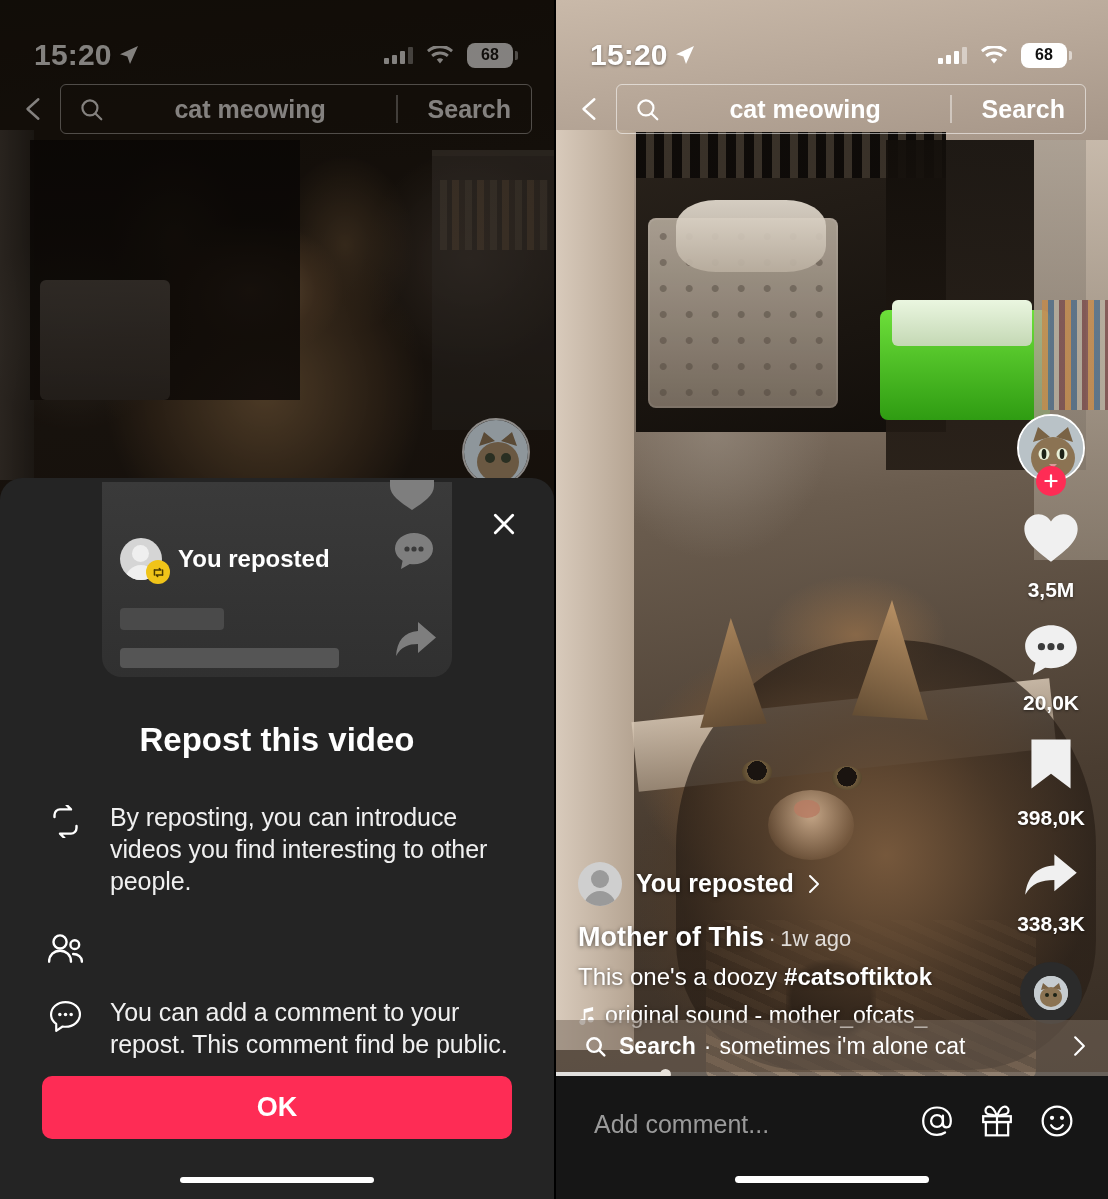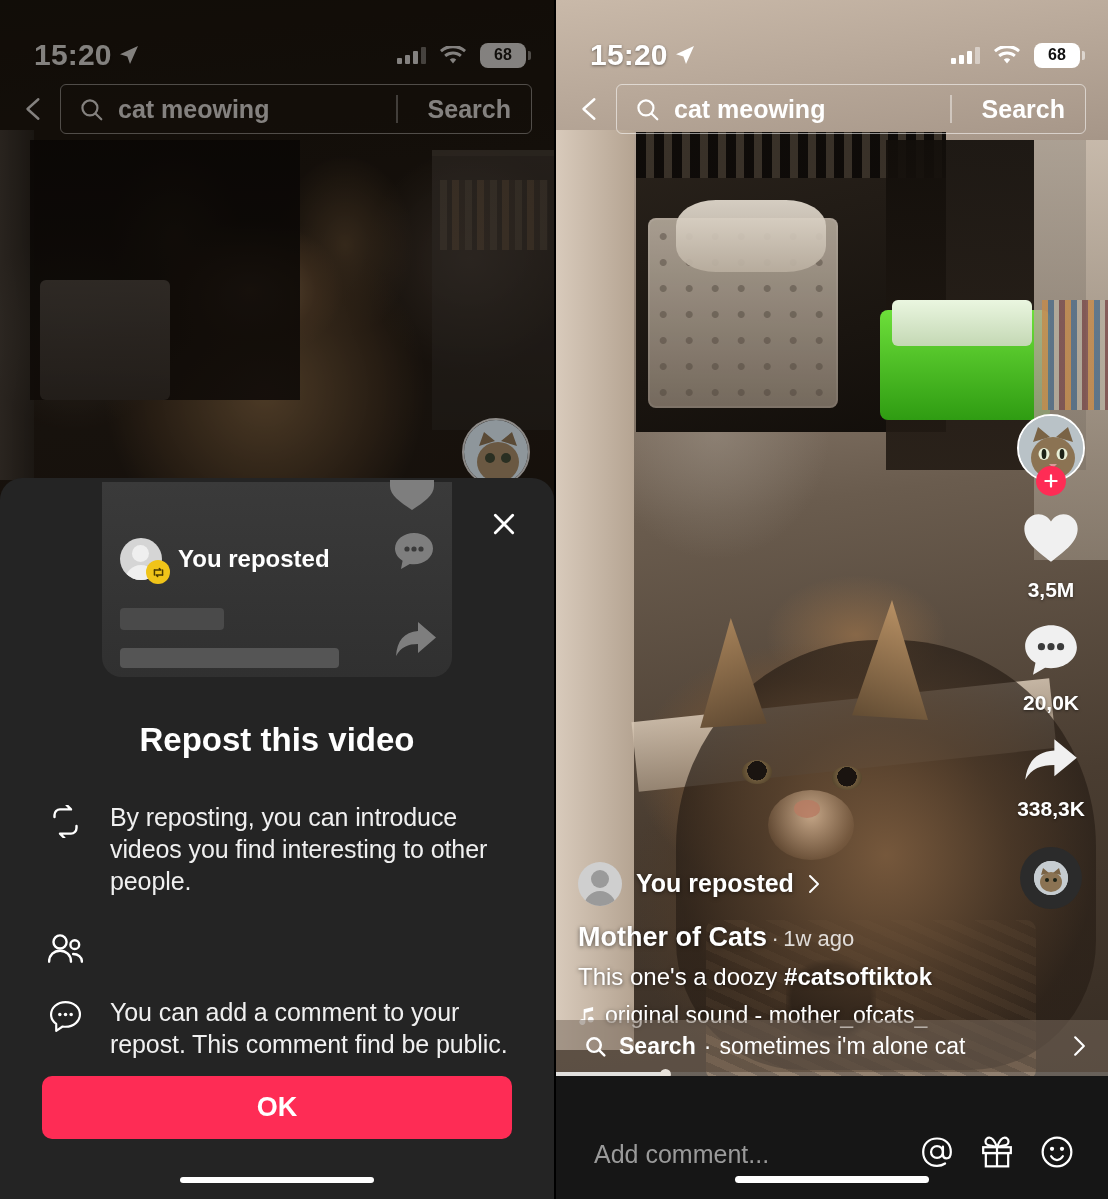--- a/index.html
+++ b/index.html
@@ -91,42 +91,42 @@
   .vidR .nose { position:absolute; left:238px; top:800px; width:26px; height:18px;
       background:#b77b63; border-radius:50% 50% 55% 55%; opacity:.85; }
   .vidR .weave { position:absolute; left:150px; top:920px; width:330px; height:160px;
       background:repeating-linear-gradient(24deg, rgba(190,150,108,.55) 0 8px, rgba(110,82,56,.5) 8px 17px);
       opacity:.7; border-radius:10px; }
   .vidR .hole { position:absolute; left:230px; top:960px; width:90px; height:80px;
       background:radial-gradient(ellipse at 50% 50%, #15100c 0 62%, transparent 75%); }
 
   
   .statusbar { position:absolute; top:0; left:0; right:0; height:84px; z-index:40;
-      display:flex; align-items:center; justify-content:space-between; padding:26px 23px 0 34px; }
+      display:flex; align-items:center; justify-content:space-between; padding:26px 36px 0 34px; }
   .clock { color:#fff; font-size:30px; font-weight:600; letter-spacing:.2px;
       display:flex; align-items:center; gap:7px; text-shadow:0 1px 3px rgba(0,0,0,.45); }
   .loc-arrow { width:20px; height:20px; display:inline-block; }
   .sysicons { display:flex; align-items:center; gap:14px; }
   .bars { display:flex; align-items:flex-end; gap:3px; height:18px; }
   .bars i { width:5px; background:#fff; border-radius:1px; display:block; }
   .bars i:nth-child(1){ height:6px; } .bars i:nth-child(2){ height:9px; }
   .bars i:nth-child(3){ height:13px; } .bars i:nth-child(4){ height:17px; opacity:.45; }
   .battery { display:flex; align-items:center; gap:2px; }
   .batt-body { width:46px; height:25px; border-radius:8px; background:#fff;
       display:flex; align-items:center; justify-content:center; }
   .batt-num { color:#111; font-size:16px; font-weight:700; }
   .batt-tip { width:3px; height:9px; background:rgba(255,255,255,.55); border-radius:0 2px 2px 0; }
 
   
   .searchrow { position:absolute; top:80px; left:0; right:0; height:58px; z-index:40;
       display:flex; align-items:center; padding:0 22px 0 14px; gap:6px; }
   .back-chev { width:40px; height:44px; display:flex; align-items:center; justify-content:center;
       color:#fff; flex:0 0 auto; }
   .searchbox { flex:1; height:50px; border:1.6px solid rgba(255,255,255,.55); border-radius:6px;
-      display:flex; align-items:center; padding:0 4px 0 18px; gap:14px; }
+      display:flex; align-items:center; padding:0 4px 0 18px; gap:14px;text-align:center; }
   .mag { flex:0 0 auto; }
   .sq-text { flex:1; color:#fff; font-size:25px; font-weight:600; white-space:nowrap; overflow:hidden; }
   .sdiv { width:1.4px; height:28px; background:rgba(255,255,255,.42); }
   .sbtn { color:#fff; font-size:25px; font-weight:600; padding:0 16px; white-space:nowrap; }
 
   
   .dimmed .statusbar, .dimmed .searchrow { opacity:.48; }
   .dim-overlay { position:absolute; inset:0; background:rgba(0,0,0,.45); z-index:35; }
 
   
@@ -208,21 +208,21 @@
   .sugg-label { color:#fff; font-size:23px; font-weight:700; margin-left:12px; }
   .sugg-dot { color:#fff; font-size:23px; margin:0 8px; }
   .sugg-q { color:#fff; font-size:23px; flex:1; }
   .sugg-chev { color:#fff; font-size:24px; }
   .progress { position:absolute; left:0; right:0; bottom:123px; height:4px; z-index:33;
       background:rgba(255,255,255,.25); }
   .progress-fill { height:100%; width:20%; background:rgba(255,255,255,.8); position:relative; }
   .progress-dot { position:absolute; right:-5px; top:-3px; width:11px; height:11px;
       border-radius:50%; background:#e8e2da; }
   .cbar { position:absolute; left:0; right:0; bottom:0; height:123px; z-index:34;
-      background:#161616; display:flex; align-items:center; padding:28px 24px 0 38px; }
+      background:#161616; display:flex; align-items:flex-start; padding:28px 24px 0 38px; }
   .cbar-ph { color:#9a9a9a; font-size:25px; flex:1; padding-top:6px; }
   .cbar-icons { display:flex; align-items:center; gap:26px; padding-right:10px; }
   .home-ind2 { position:absolute; left:50%; transform:translateX(-50%); bottom:16px;
       width:194px; height:7px; border-radius:4px; background:#fff; z-index:36; }
 
   svg { display:block; }
 </style>
 </head>
 <body>
 
@@ -493,20 +493,28 @@
           <svg viewBox="0 0 48 46" width="54" height="52">
               <path d="M24 1C11.3 1 1 9.3 1 19.6c0 6 3.6 11.4 9.2 14.8L8 45l10.7-6.2c1.7.3 3.5.4 5.3.4 12.7 0 23-8.3 23-18.6S36.7 1 24 1z" fill="#f0f0f0"></path>
               <circle cx="15.5" cy="20" r="3.2" fill="#3c3c3c"></circle>
               <circle cx="24" cy="20" r="3.2" fill="#3c3c3c"></circle>
               <circle cx="32.5" cy="20" r="3.2" fill="#3c3c3c"></circle>
             </svg>
         </span>
         <span class="rail-count">20,0K</span>
       </div>
 
+      <div class="rail-item">
+        <span>
+          <svg viewBox="0 0 36 44" width="44" height="54">
+              <path d="M2 2h32v40L18 30 2 42z" fill="#f0f0f0"></path>
+            </svg>
+        </span>
+        <span class="rail-count">398,0K</span>
+      </div>
 
       <div class="rail-item">
         <span>
           <svg viewBox="0 0 50 40" width="56" height="45">
               <path d="M28 2v10C12 13 4 22 2 38c6-10 14-13 26-13v10l20-16.5z" fill="#f0f0f0"></path>
             </svg>
         </span>
         <span class="rail-count">338,3K</span>
       </div>
 
@@ -527,21 +535,21 @@
       <div class="rep-row">
         <span class="rep-av"></span>
         <span class="rep-txt">You reposted</span>
         <span class="rep-chev">
           <svg viewBox="0 0 12 20" width="12" height="20">
               <path d="M2 2l8 8-8 8" fill="none" stroke="#fff" stroke-width="2" stroke-linecap="round" stroke-linejoin="round"></path>
             </svg>
         </span>
       </div>
       <div class="c-line1">
-        <span class="c-name">Mother of Cats</span>
+        <span class="c-name">Mother of This</span>
         <span class="c-time">·</span>
         <span class="c-time">1w ago</span>
       </div>
       <div class="c-desc">
         <span>This one's a doozy </span><b>#catsoftiktok</b><br>
       </div>
       <div class="c-music">
         <span>
           <svg viewBox="0 0 18 20" width="17" height="19">
               <path d="M16 1 6 3.4V14a3.2 3.2 0 1 0 1.8 2.9V7l8.2-2z" fill="#fff"></path>

